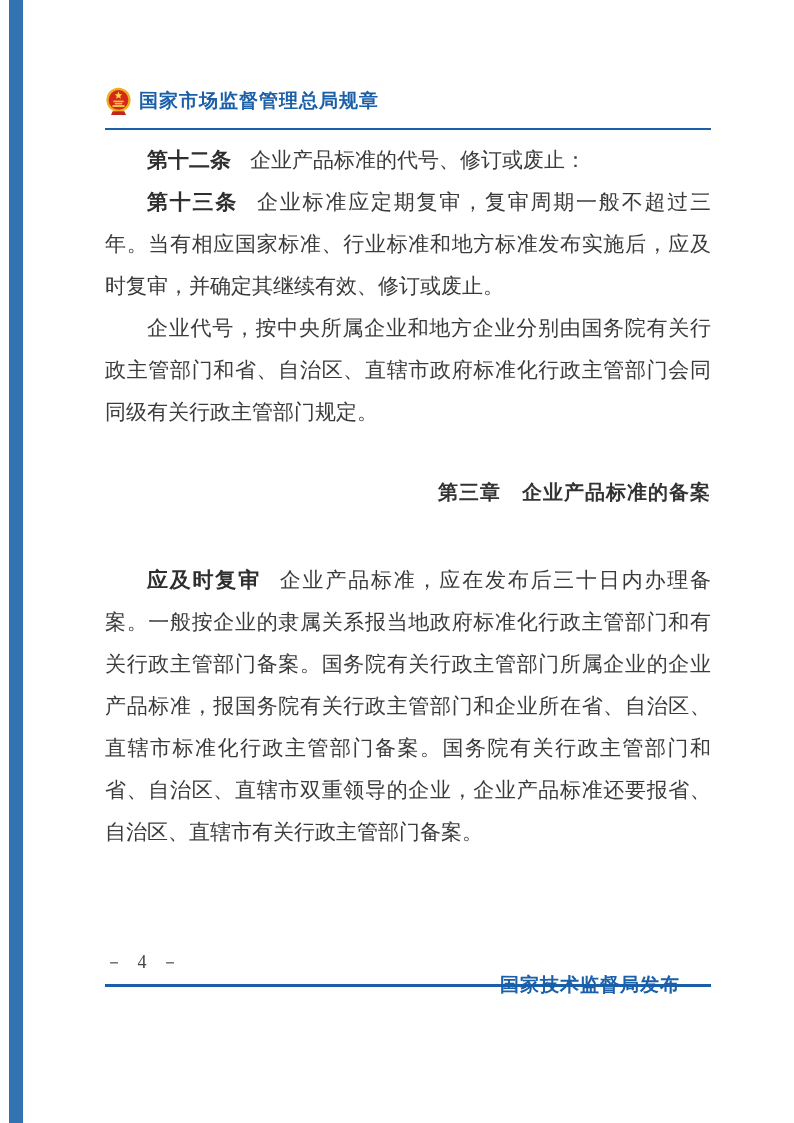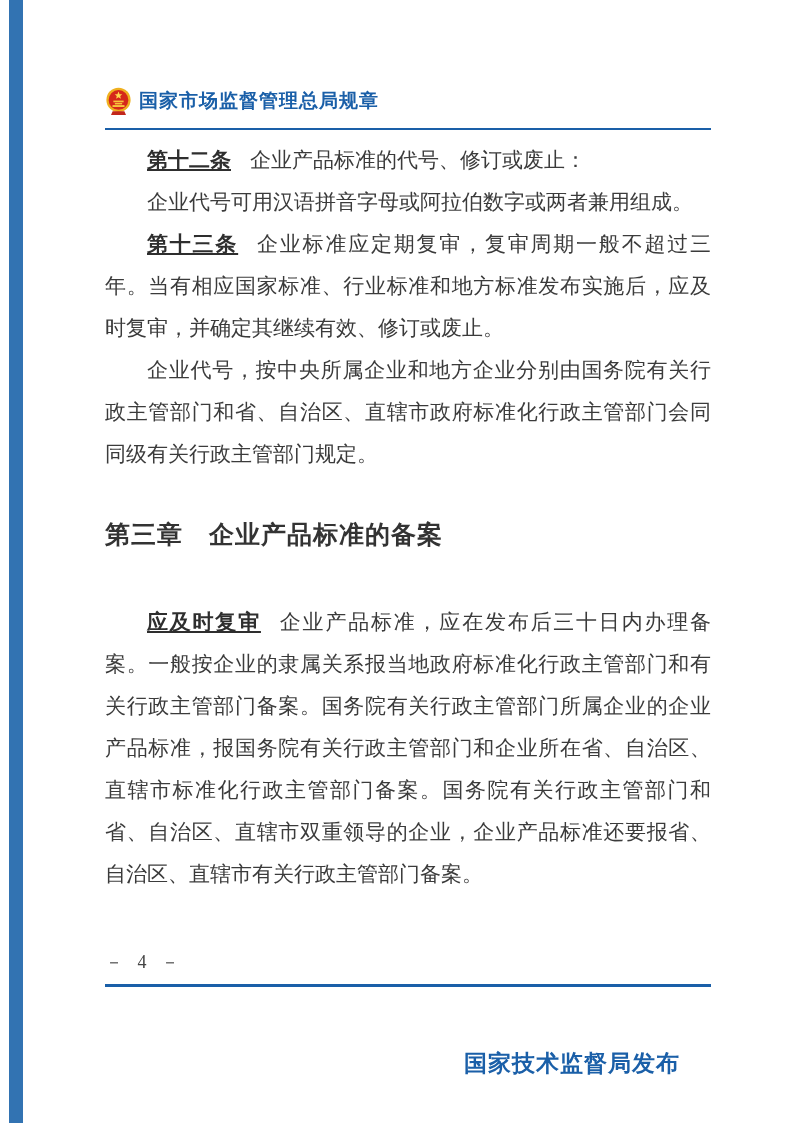--- a/index.html
+++ b/index.html
@@ -58,52 +58,51 @@
     text-align: justify;
   }
   .doc-body p.para {
     text-indent: 2em;
     margin: 0;
   }
   .doc-body p.para .lead {
     font-weight: bold;
     color: #2e2e2e;
     margin-right: 0.9em;
-    text-decoration: underline;
   }
   .chapter-heading {
-    text-align: left;
+    text-align: right;
     text-indent: 0;
     font-family: "Liberation Sans", sans-serif;
     font-weight: bold;
-    font-size: 25px;
+    font-size: 20px;
     color: #333333;
     margin: 38px 0 46px 0;
     letter-spacing: 1px;
   }
   .page-number {
     position: absolute;
     left: 105px; top: 941px;
     font-size: 18px;
     color: #444444;
     letter-spacing: 5px;
     line-height: 42px;
   }
   .footer-rule {
     position: absolute;
     left: 105px; top: 984px;
     width: 606px; height: 3px;
     background: var(--accent);
   }
   .publisher {
     position: absolute;
-    right: 114px; top: 1048px;
+    right: 114px; top: 972px;
     font-family: "Liberation Sans", sans-serif;
     font-weight: bold;
-    font-size: 23px;
+    font-size: 19px;
     color: var(--accent);
     letter-spacing: 1px;
     white-space: nowrap;
   }
 </style>
 </head>
 <body>
 
 <div class="page">
 
@@ -119,21 +118,20 @@
       <rect x="6.4" y="17.8" width="11.2" height="1.8" fill="#f6c33c"></rect>
       <path d="M6.5 23.6 L17.5 23.6 L19 27 L5 27 Z" fill="#c2271b"></path>
     </svg>
     <span class="doc-header-title">国家市场监督管理总局规章</span>
   </div>
 
   <div class="header-rule"></div>
 
   <div class="doc-body">
       <p class="para"><span class="lead">第十二条</span><span>企业产品标准的代号、修订或废止：</span></p>
-      <p class="para"><span>企业代号可用汉语拼音字母或阿拉伯数字或两者兼用组成。</span></p>
       <p class="para"><span class="lead">第十三条</span><span>企业标准应定期复审，复审周期一般不超过三年。当有相应国家标准、行业标准和地方标准发布实施后，应及时复审，并确定其继续有效、修订或废止。</span></p>
       <p class="para"><span>企业代号，按中央所属企业和地方企业分别由国务院有关行政主管部门和省、自治区、直辖市政府标准化行政主管部门会同同级有关行政主管部门规定。</span></p>
       <div class="chapter-heading">第三章　企业产品标准的备案</div>
       <p class="para"><span class="lead">应及时复审</span><span>企业产品标准，应在发布后三十日内办理备案。一般按企业的隶属关系报当地政府标准化行政主管部门和有关行政主管部门备案。国务院有关行政主管部门所属企业的企业产品标准，报国务院有关行政主管部门和企业所在省、自治区、直辖市标准化行政主管部门备案。国务院有关行政主管部门和省、自治区、直辖市双重领导的企业，企业产品标准还要报省、自治区、直辖市有关行政主管部门备案。</span></p>
     </div>
 
   <div class="page-number">－ 4 －</div>
 
   <div class="footer-rule"></div>
 

